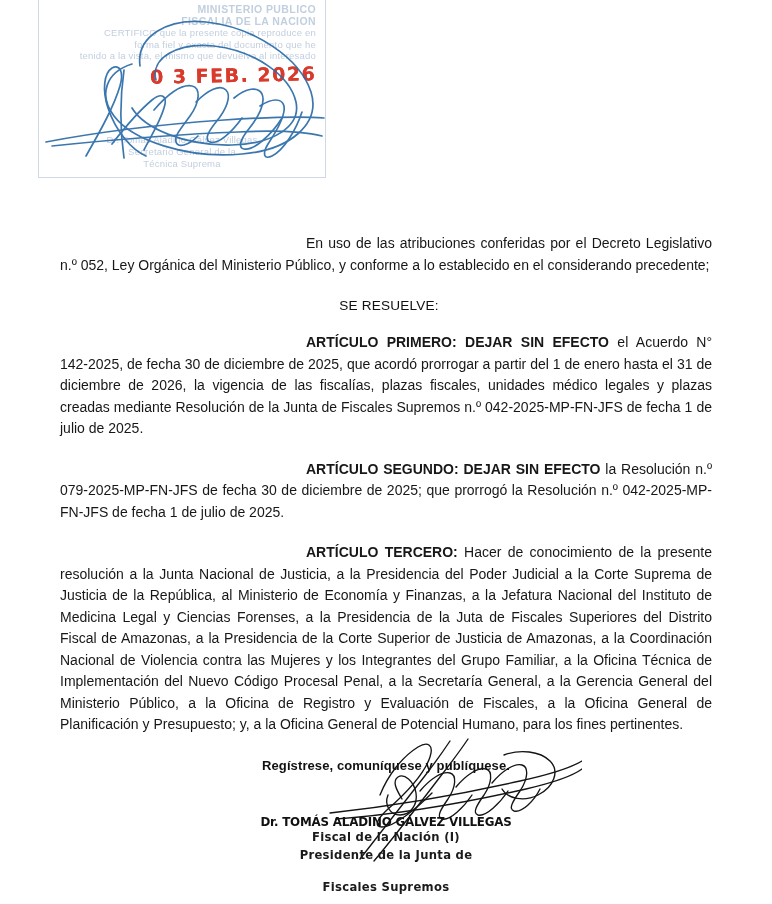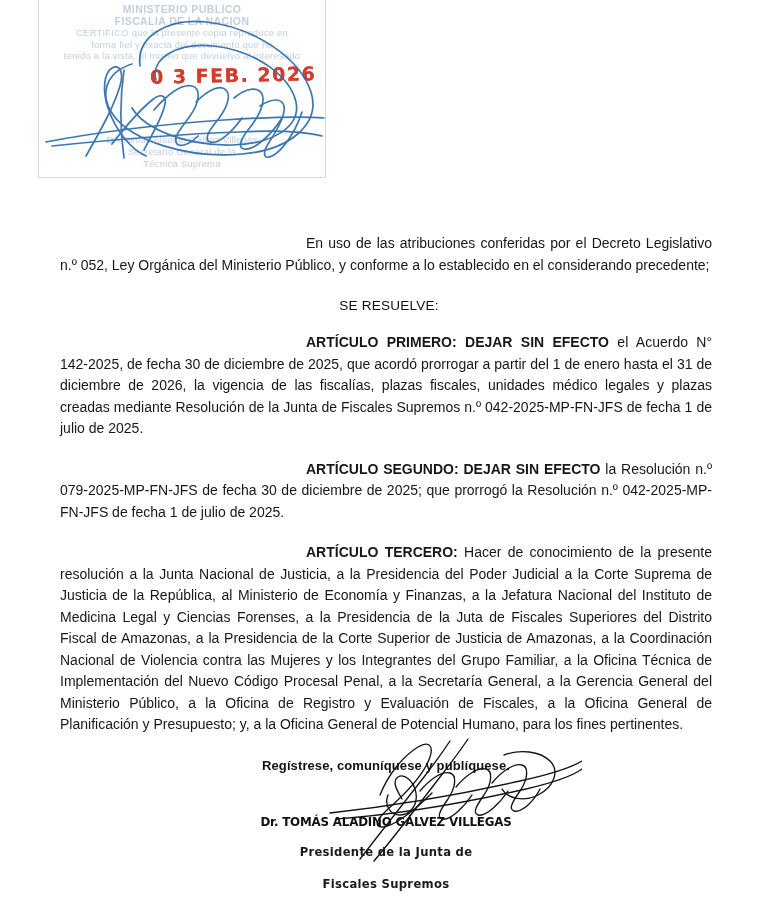--- a/index.html
+++ b/index.html
@@ -37,21 +37,21 @@
     background: #ffffff;
   }
   .stamp-faded-text {
     position: absolute;
     left: 10px;
     top: 6px;
     width: 268px;
     font-size: 9.5px;
     line-height: 11.5px;
     color: #c2cfdf;
-    text-align: center;
+    text-align: right;
     letter-spacing: .2px;
     user-select: none;
   }
   .stamp-faded-text .big {
     font-size: 10.5px;
     font-weight: bold;
     letter-spacing: .4px;
   }
   .stamp-faded-foot {
     position: absolute;
@@ -167,21 +167,21 @@
   }
   .sign-role {
     position: relative;
     margin: 1px 0 0 0;
     font-family: "DejaVu Sans", sans-serif;
     font-size: 11.6px;
     font-weight: bold;
     color: #1a1a1a;
     letter-spacing: .3px;
   }
-  .sign-role.l2 { margin-top: 16px; }
+  .sign-role.l2 { margin-top: 4px; }
   .sign-role.l3 { margin-top: 18px; }
 </style>
 </head>
 <body>
 
 <div class="stamp-block">
   <div class="stamp-box"></div>
 
   <div class="stamp-faded-text">
     <div class="big">MINISTERIO PUBLICO</div>
@@ -259,15 +259,16 @@
       <path d="M252 22 C 268 16, 288 18, 298 28 C 308 38, 302 54, 286 62 C 272 69, 256 66, 250 56"></path>
       <path d="M108 126 C 128 100, 152 70, 172 44 C 186 26, 194 14, 198 8"></path>
       <path d="M122 128 C 144 102, 168 70, 188 44 C 202 26, 212 12, 216 6"></path>
       <path d="M78 80 C 132 74, 206 62, 268 48 C 300 41, 320 34, 330 28"></path>
       <path d="M84 86 C 140 82, 212 70, 274 56 C 304 49, 322 42, 330 36"></path>
     </g>
   </svg>
 
   <div class="dotted-rule">...........................................</div>
   <div class="sign-name">Dr. TOMÁS ALADINO GÁLVEZ VILLEGAS</div>
+  <div class="sign-role l1">Fiscal de la Nación (I)</div>
   <div class="sign-role l2">Presidente de la Junta de</div>
   <div class="sign-role l3">Fiscales Supremos</div>
 </div>
 
 </body></html>

